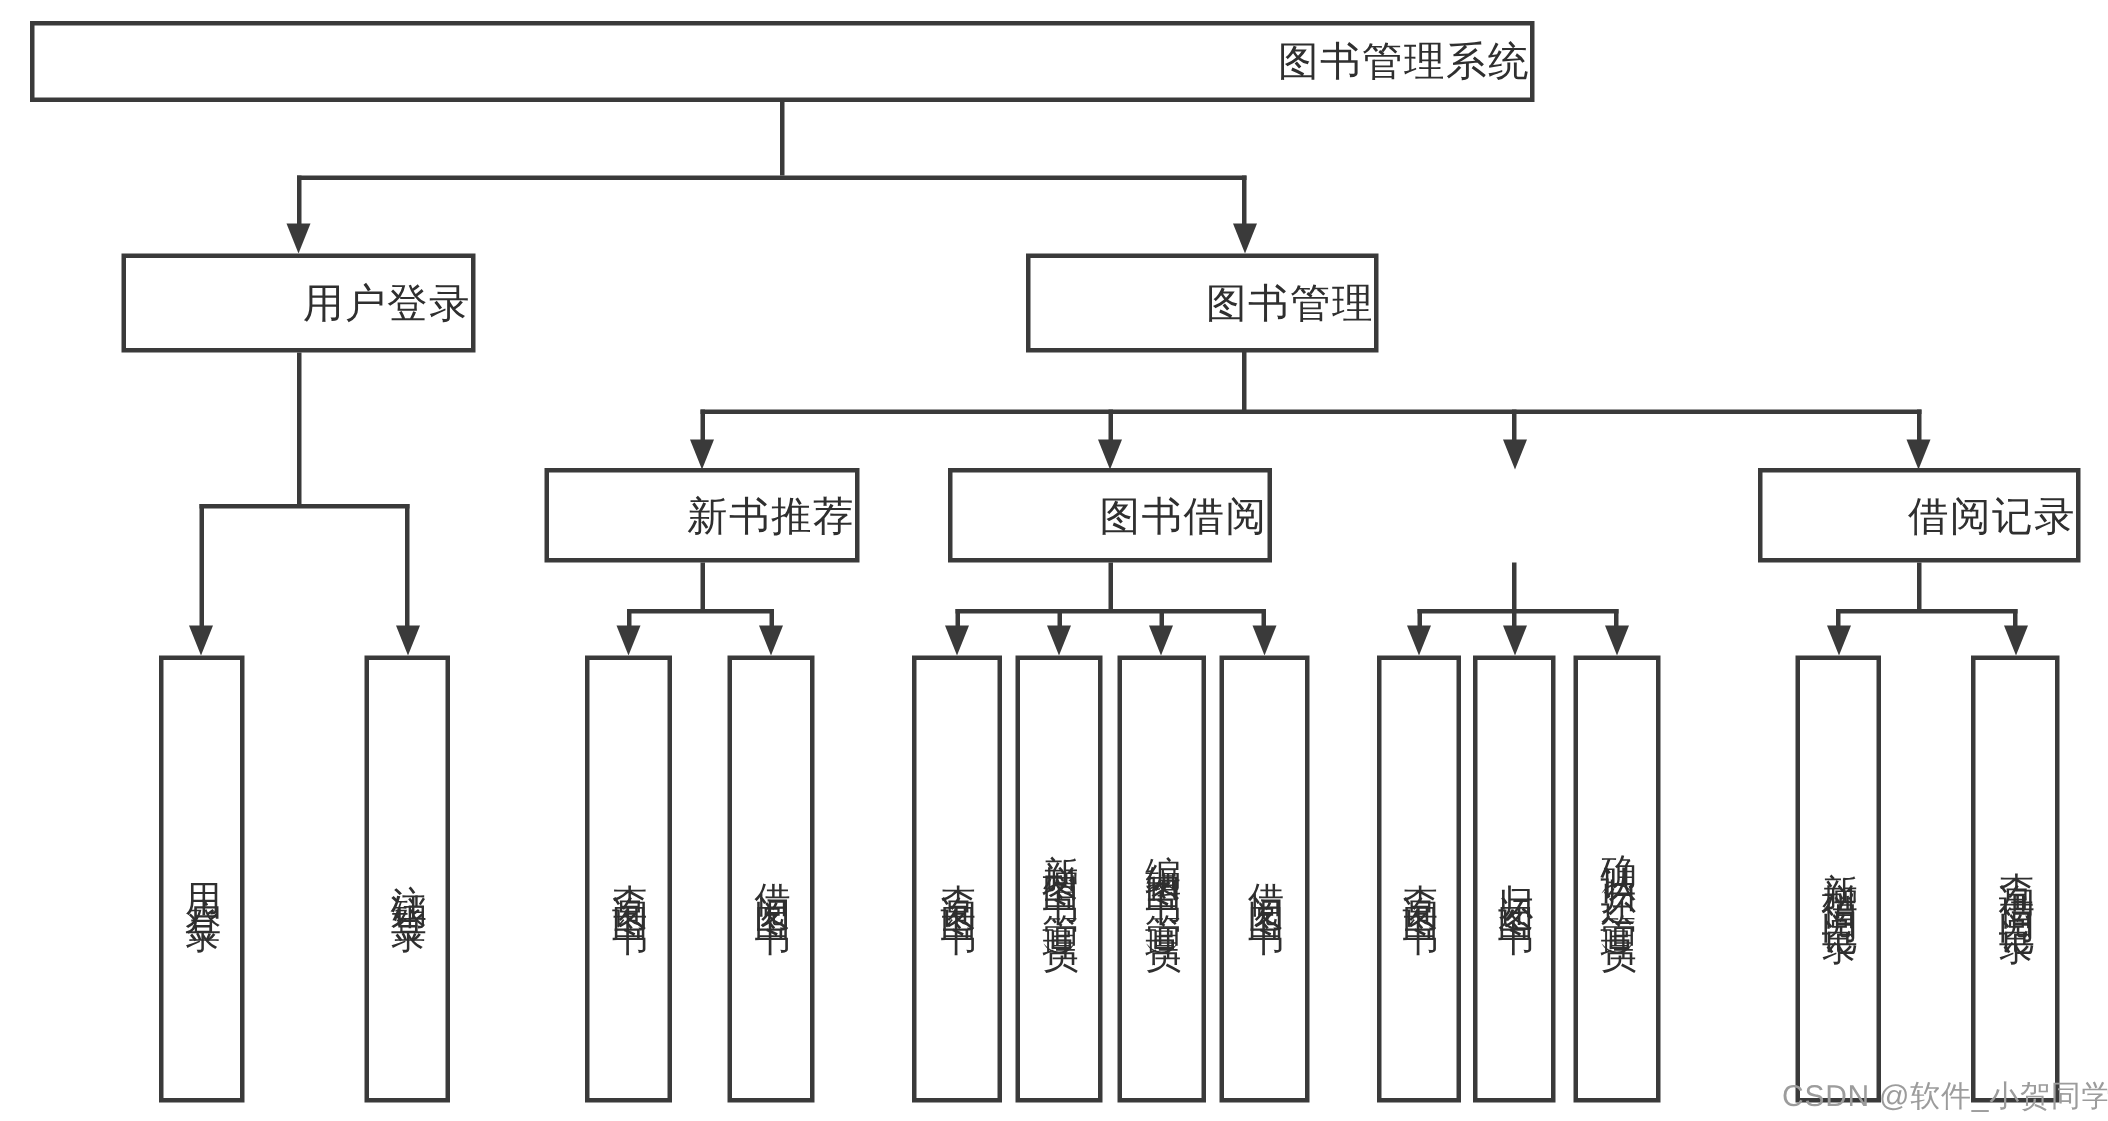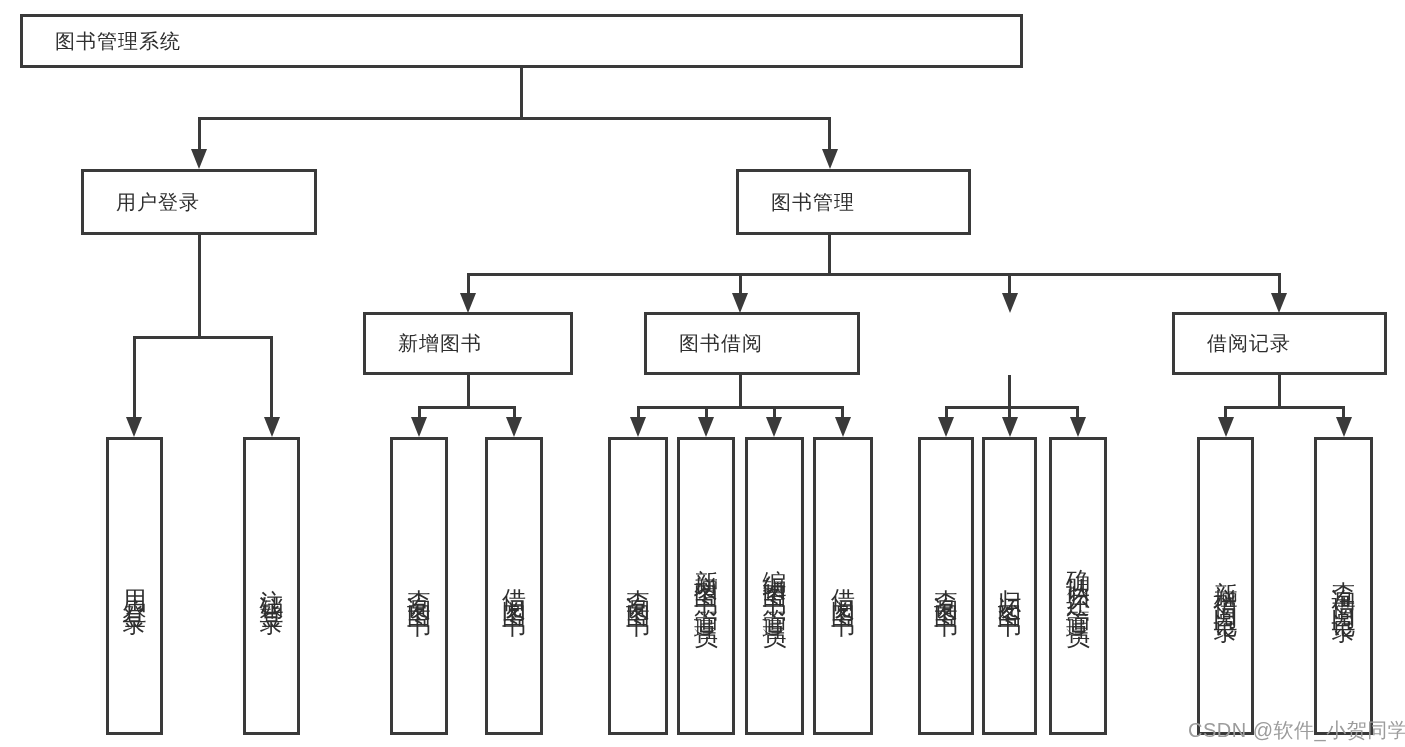--- a/index.html
+++ b/index.html
@@ -2,22 +2,22 @@
 <html><head>
 <meta charset="utf-8">
 <style>
   html,body{margin:0;padding:0;background:#fff;}
   #stage{
     position:relative;width:1405px;height:747px;background:#fff;overflow:hidden;
     font-family:"Liberation Sans","DejaVu Sans",sans-serif;color:#2f2f2f;
   }
   .hbox{
     position:absolute;box-sizing:border-box;border:3px solid #3a3a3a;background:#fff;
-    display:flex;align-items:center;justify-content:flex-start;
-    font-size:20px;letter-spacing:1px;white-space:nowrap;padding-left:32px;
+    display:flex;align-items:center;justify-content:flex-end;
+    font-size:27px;letter-spacing:1px;white-space:nowrap;padding-left:32px;
   }
   .vbox{
     position:absolute;box-sizing:border-box;border:3px solid #3a3a3a;background:#fff;
     display:flex;align-items:center;justify-content:center;
   }
   .vbox span{
     writing-mode:vertical-rl;text-orientation:mixed;
     font-size:24px;letter-spacing:8px;line-height:1;white-space:nowrap;
   }
   .vl{position:absolute;width:3px;background:#3a3a3a;}
@@ -44,21 +44,21 @@
   <div class="vl" style="left:520px;top:68px;height:49px;"></div>
   <div class="hl" style="left:198px;top:117px;width:633px;"></div>
   <div class="vl" style="left:198px;top:117px;height:36px;"></div>
   <div class="vl" style="left:828px;top:117px;height:36px;"></div>
   <div class="ar" style="left:191px;top:149px;"></div>
   <div class="ar" style="left:822px;top:149px;"></div>
 
   <div class="hbox" style="left:81px;top:169px;width:236px;height:66px;">
     <span>用户登录</span>
   </div>
-  <div class="hbox" style="left:736px;top:169px;width:235px;height:66px;">
+  <div class="hbox" style="left:684px;top:169px;width:235px;height:66px;">
     <span>图书管理</span>
   </div>
 
   <div class="vl" style="left:198px;top:235px;height:101px;"></div>
   <div class="hl" style="left:133px;top:336px;width:140px;"></div>
   <div class="vl" style="left:133px;top:336px;height:83px;"></div>
   <div class="vl" style="left:270px;top:336px;height:83px;"></div>
   <div class="ar" style="left:126px;top:417px;"></div>
   <div class="ar" style="left:264px;top:417px;"></div>
 
@@ -67,23 +67,23 @@
   <div class="vl" style="left:467px;top:273px;height:22px;"></div>
   <div class="vl" style="left:739px;top:273px;height:22px;"></div>
   <div class="vl" style="left:1008px;top:273px;height:22px;"></div>
   <div class="vl" style="left:1278px;top:273px;height:22px;"></div>
   <div class="ar" style="left:460px;top:293px;"></div>
   <div class="ar" style="left:732px;top:293px;"></div>
   <div class="ar" style="left:1002px;top:293px;"></div>
   <div class="ar" style="left:1271px;top:293px;"></div>
 
   <div class="hbox" style="left:363px;top:312px;width:210px;height:63px;">
-    <span>新增图书</span>
+    <span>新书推荐</span>
   </div>
-  <div class="hbox" style="left:632px;top:312px;width:216px;height:63px;margin-left:12px;">
+  <div class="hbox" style="left:632px;top:312px;width:216px;height:63px;">
     <span>图书借阅</span>
   </div>
   <div class="hbox" style="left:1172px;top:312px;width:215px;height:63px;">
     <span>借阅记录</span>
   </div>
 
   <div class="vl" style="left:467px;top:375px;height:31px;"></div>
   <div class="hl" style="left:418px;top:406px;width:97px;"></div>
   <div class="vl" style="left:418px;top:406px;height:14px;"></div>
   <div class="vl" style="left:513px;top:406px;height:14px;"></div>

